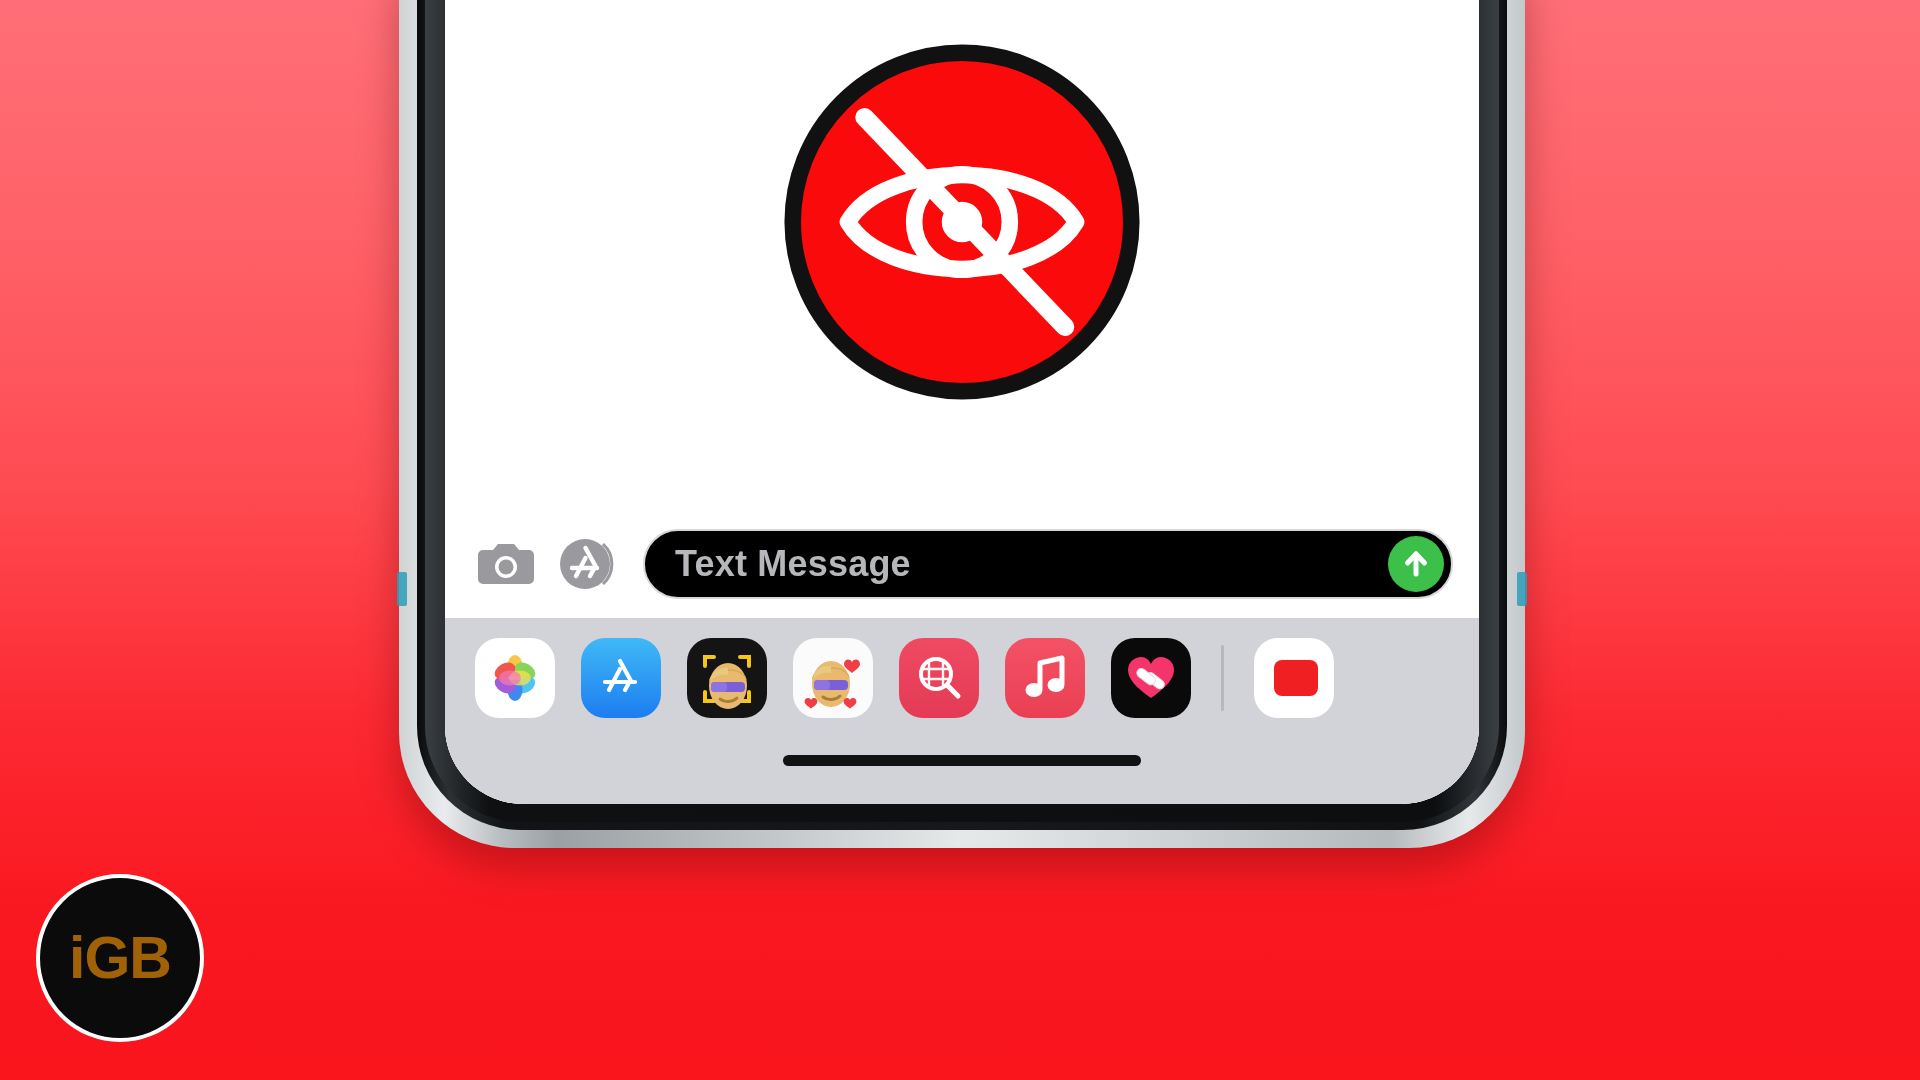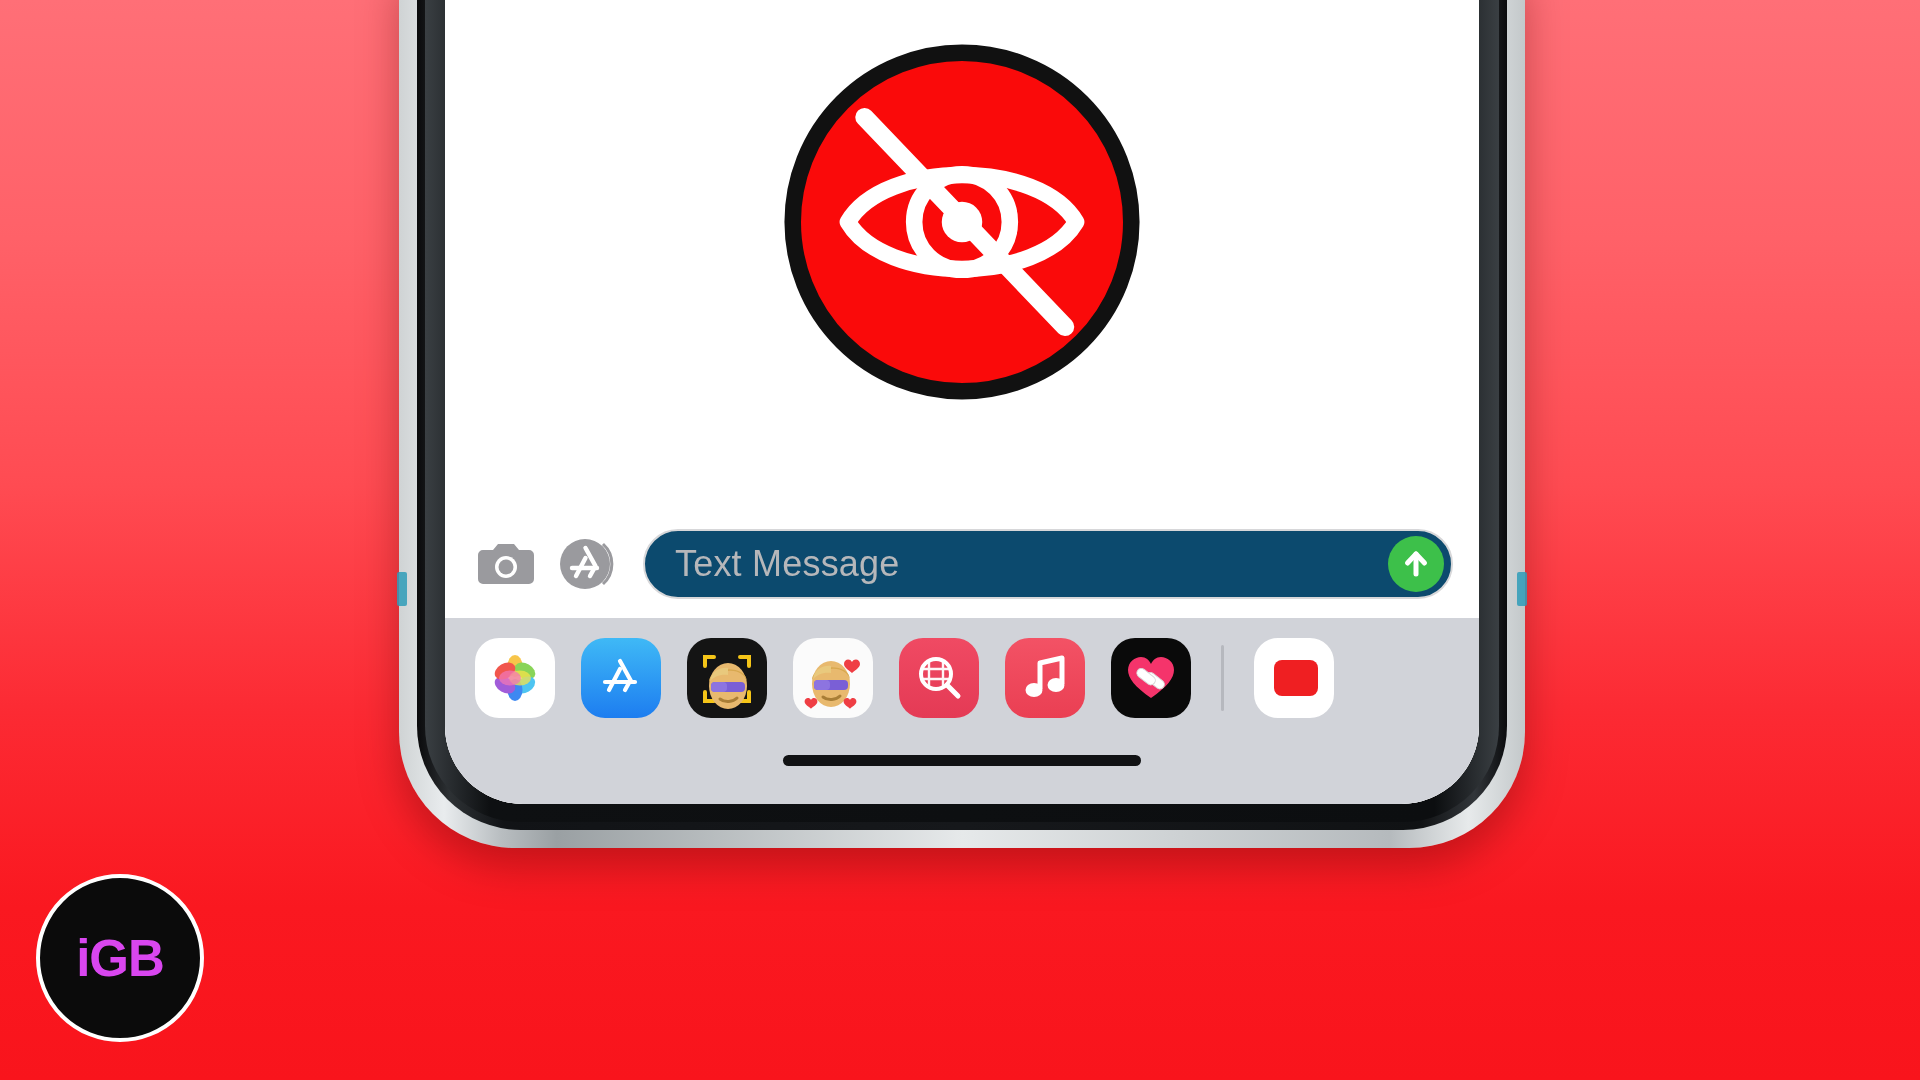--- a/index.html
+++ b/index.html
@@ -77,21 +77,22 @@
   .icon-btn {
     width:62px; height:62px;
     display:flex; align-items:center; justify-content:center;
     flex:0 0 auto;
   }
   .textfield {
     position:relative; flex:1 1 auto; height:70px;
     border:2px solid #d7d7d9; border-radius:36px;
     display:flex; align-items:center;
     padding:0 72px 0 30px;
-    background:#0c4a6e;
+    background:#000000;
+    font-weight:bold;
   }
   .placeholder {
     font-size:36px; color:#b6b7ba; letter-spacing:.2px;
     font-family:"Liberation Sans", sans-serif;
     white-space:nowrap;
   }
   .send-btn {
     position:absolute; right:7px; top:50%; transform:translateY(-50%);
     width:56px; height:56px; border-radius:50%;
     background:#3dc04a;
@@ -135,21 +136,21 @@
 
   
   #logo {
     position:absolute; left:36px; bottom:38px;
     width:168px; height:168px; border-radius:50%;
     background:#0b0b0b;
     border:4px solid #ffffff;
     display:flex; align-items:center; justify-content:center;
   }
   #logo .logo-text {
-    color:#d946ef; font-size:51px; font-weight:bold;
+    color:#a16207; font-size:59px; font-weight:bold;
     letter-spacing:-1px; font-family:"Liberation Sans", sans-serif;
   }
 </style>
 </head>
 <body>
 
 <div id="stage">
 
   <div id="phone">
     <div class="rail"></div>

